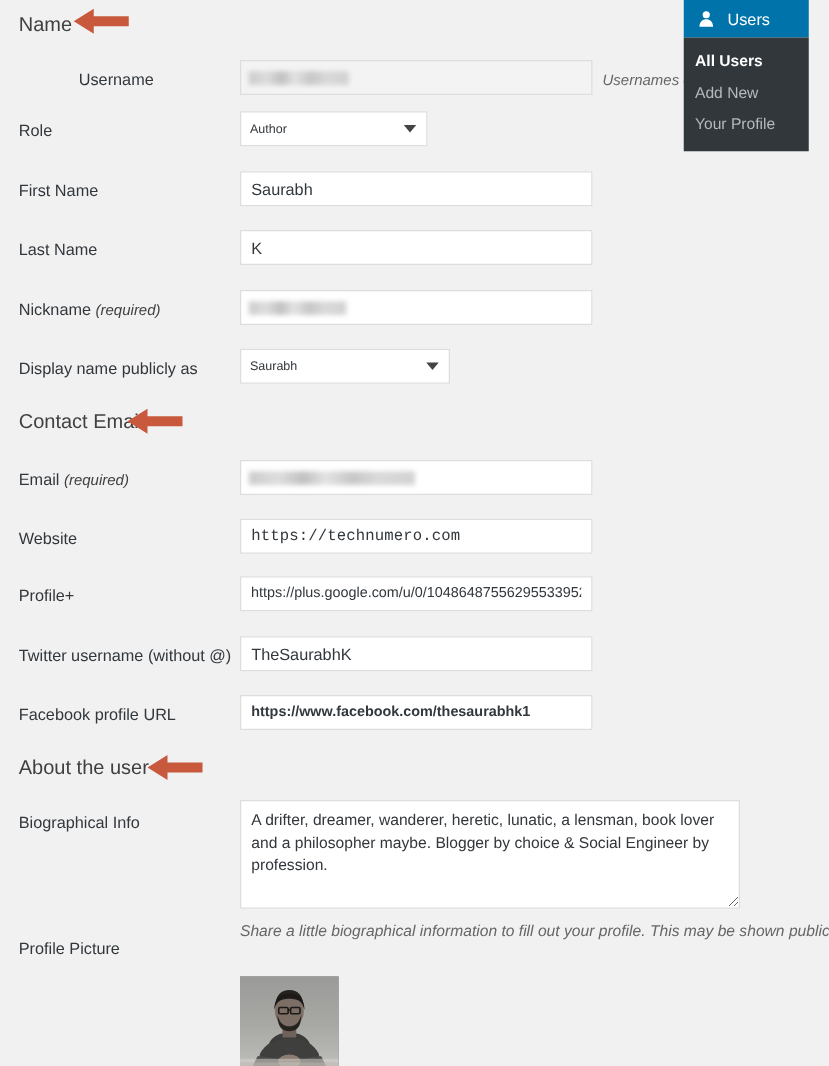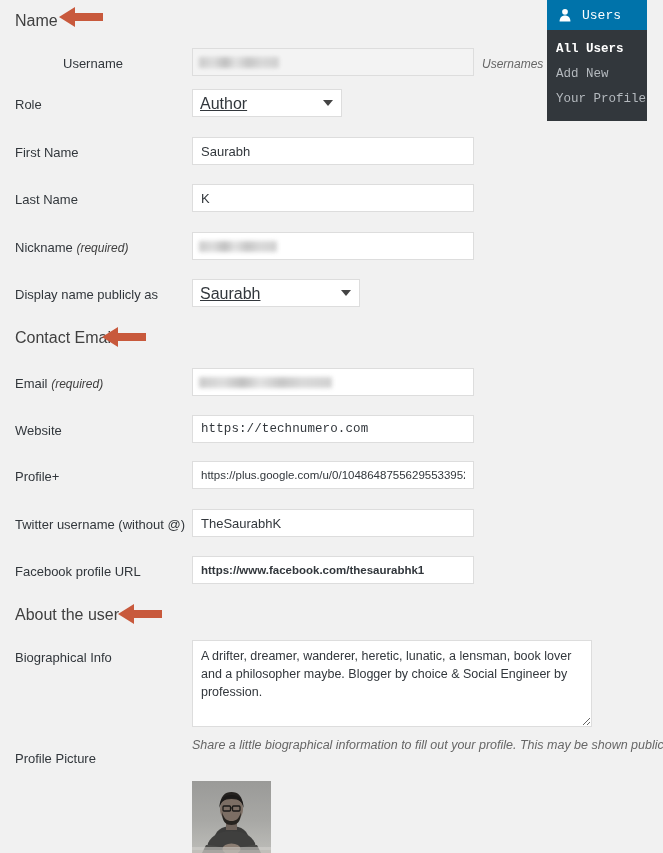--- a/index.html
+++ b/index.html
@@ -88,29 +88,28 @@
     opacity: .95;
     border-radius: 1px;
   }
 
   select.sel {
     position: absolute;
     height: 28px;
     border: 1px solid #ddd;
     background: #fff;
     font-family: "Liberation Sans", sans-serif;
-    font-size: 16px;
+    font-size: 10px;
     color: #32373c;
     padding: 2px 24px 2px 7px;
     -webkit-appearance: none;
     -moz-appearance: none;
     appearance: none;
     outline: none;
     border-radius: 0;
-    text-decoration: underline;
   }
   .selwrap { position: absolute; }
   .selwrap .caret {
     position: absolute;
     right: 9px; top: 11px;
     width: 0; height: 0;
     border-left: 5px solid transparent;
     border-right: 5px solid transparent;
     border-top: 6px solid #444;
     pointer-events: none;
@@ -163,21 +162,20 @@
   }
   .avatar svg { display:block; }
 
   
   .wpmenu {
     position: absolute;
     left: 547px;
     top: 0;
     width: 100px;
     z-index: 50;
-    font-family: Liberation Mono, monospace;
   }
   .wpmenu-head {
     height: 30px;
     background: #0073aa;
     color: #fff;
     display: flex;
     align-items: center;
     padding-left: 9px;
     font-size: 13px;
   }

